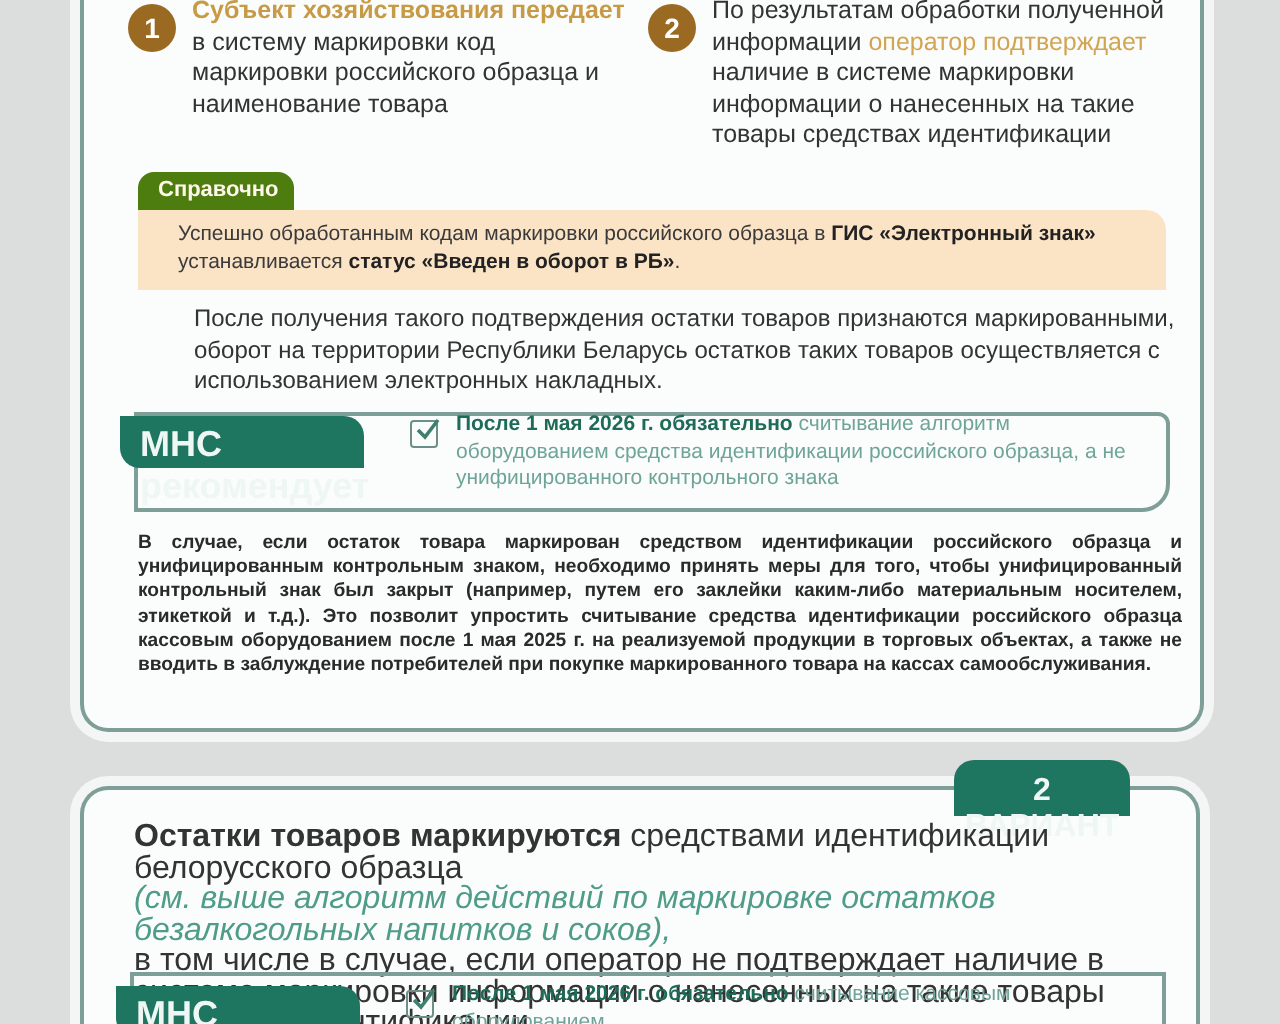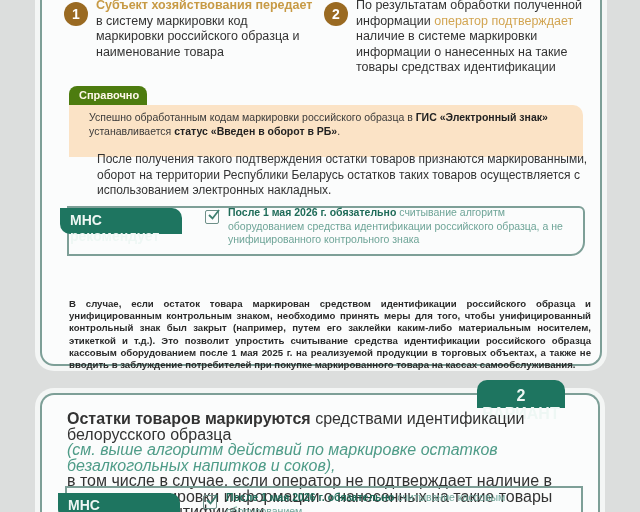--- a/index.html
+++ b/index.html
@@ -35,61 +35,60 @@
   .gold-light { color: #d2a552; font-weight: normal; text-align: center; }
 
   .ref-tab {
     position: absolute; left: 27px; top: 98px; width: 78px; height: 20px;
     background: #4d7c0f; color: #fff8ea;
     font-size: 11px; font-weight: bold;
     border-radius: 8px 8px 0 0;
     padding: 3px 0 0 10px;
   }
   .ref-box {
-    position: absolute; left: 27px; top: 117px; width: 514px; height: 52px;
+    position: absolute; left: 27px; top: 117px; width: 514px; height: 40px;
     background: #fbe3c6;
     border-radius: 0 10px 0 0;
     padding: 5px 0 0 20px;
     font-size: 10.5px; line-height: 14px; color: #3a3a3a;
   }
   .ref-box b { color: #222; }
 
   .para1 {
     position: absolute; left: 27px; top: 164px; width: 520px;
     font-size: 12px; line-height: 15.5px; color: #333; margin-left: 28px;
   }
 
   .mns-frame {
     position: absolute; left: 25px; top: 218px; width: 518px; height: 50px;
     border: 2px solid #7d9f97; border-radius: 0 6px 14px 0;
     background: transparent;
   }
   .mns-badge {
     position: absolute; left: 18px; top: 220px; width: 122px; height: 26px;
     background: #1e7560; color: #eef7f4;
-    font-size: 14px; font-weight: bold;
+    font-size: 18px; font-weight: bold;
     border-radius: 0 10px 0 10px;
     padding: 4px 0 0 10px;
   }
   .check-icon {
     position: absolute; left: 163px; top: 222px; width: 14px; height: 14px;
     border: 1.5px solid #6d8f88; border-radius: 2px;
   }
   .check-icon svg { position: absolute; left: 1px; top: -3px; }
   .mns-text {
     position: absolute; left: 186px; top: 218px; width: 350px;
     font-size: 10.5px; line-height: 13.5px; color: #6fa598;
   }
   .mns-text b { color: #1e6b58; }
 
   .para2 {
     position: absolute; left: 27px; top: 278px; width: 522px;
     font-size: 9.6px; line-height: 12.2px; font-weight: bold; color: #2a2a2a;
     text-align: justify;
-    margin-top: 32px;
   }
 
   .card2 {
     position: absolute; left: 40px; top: 393px; width: 560px; height: 140px;
     background: #fbfcfc;
     border: 2px solid #7d9f97;
     border-bottom: none;
     border-radius: 14px 14px 0 0;
     box-shadow: 0 0 0 5px #f4f6f5;
   }

